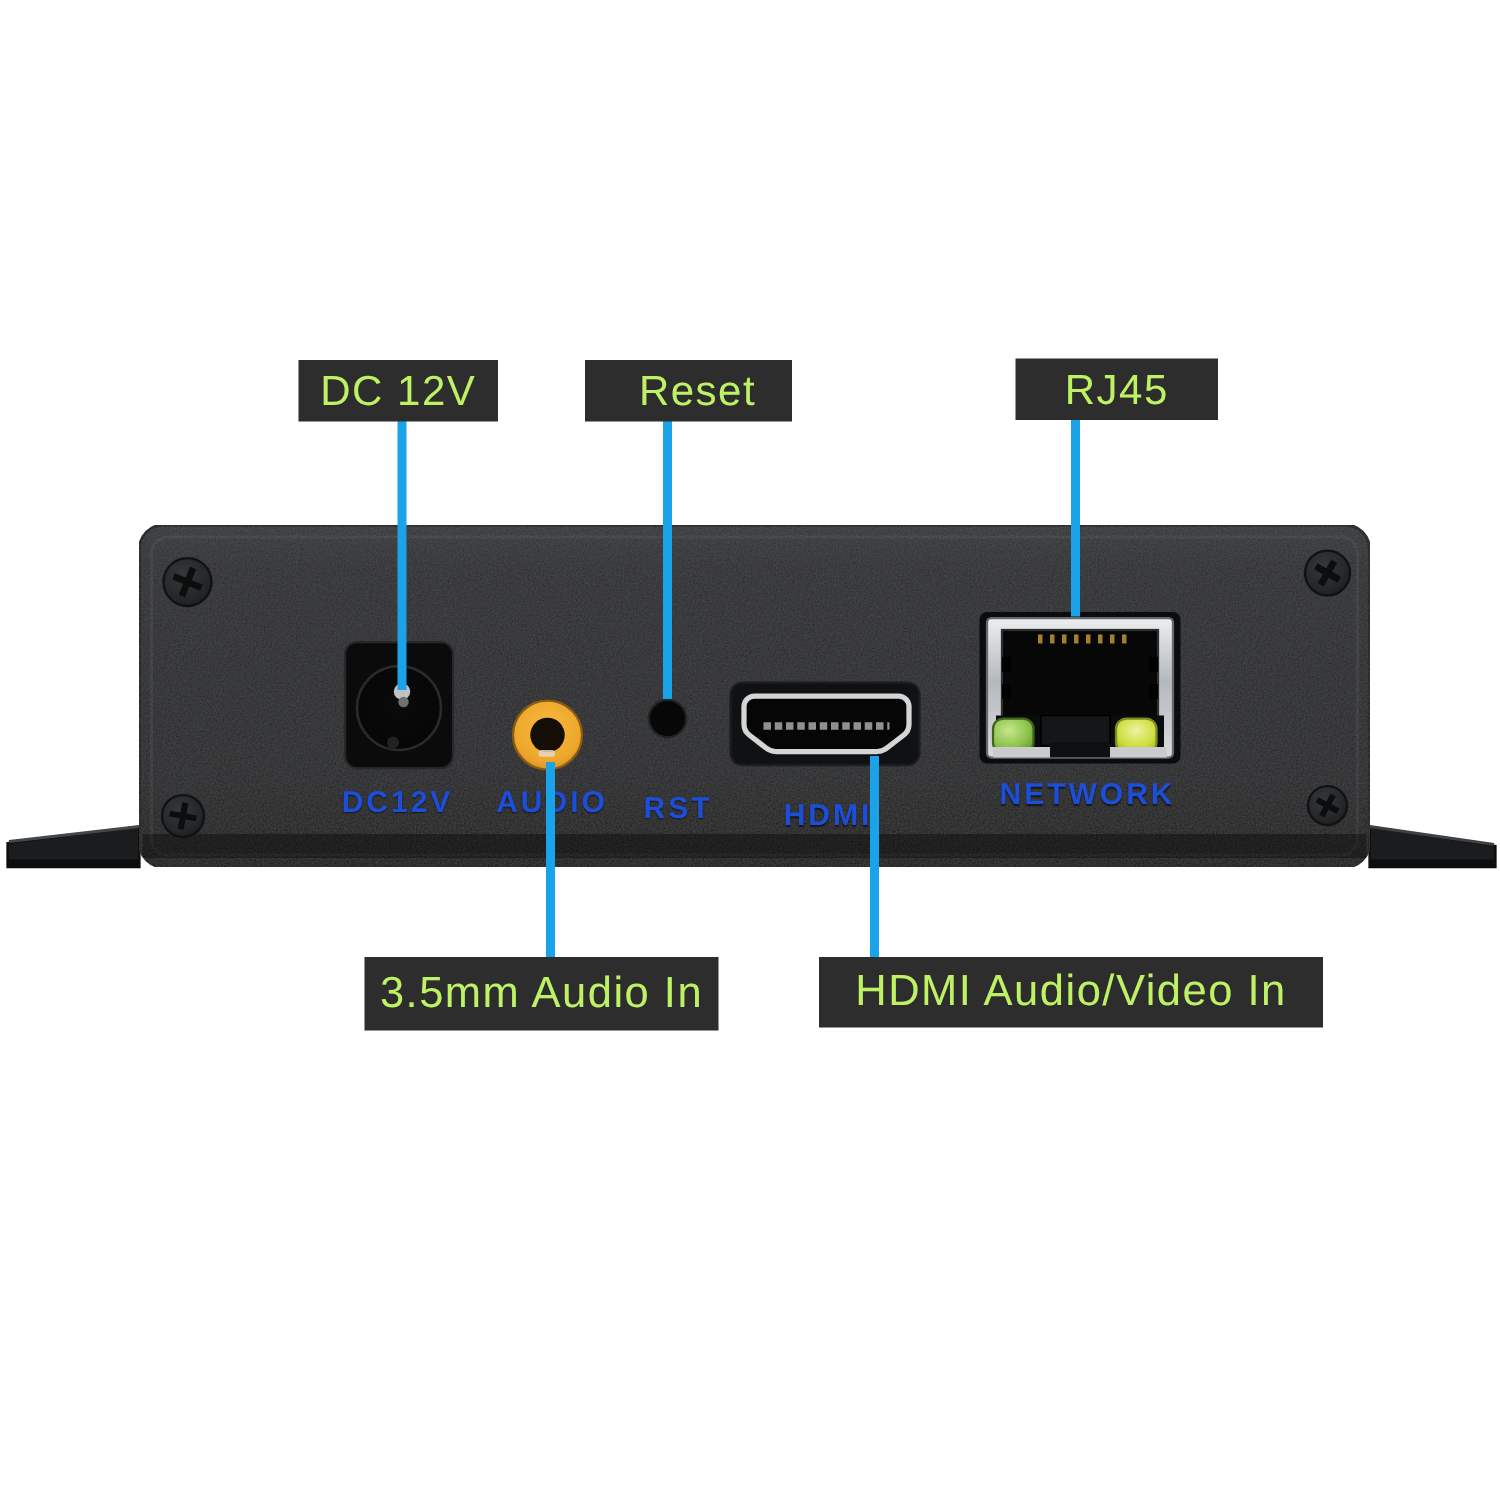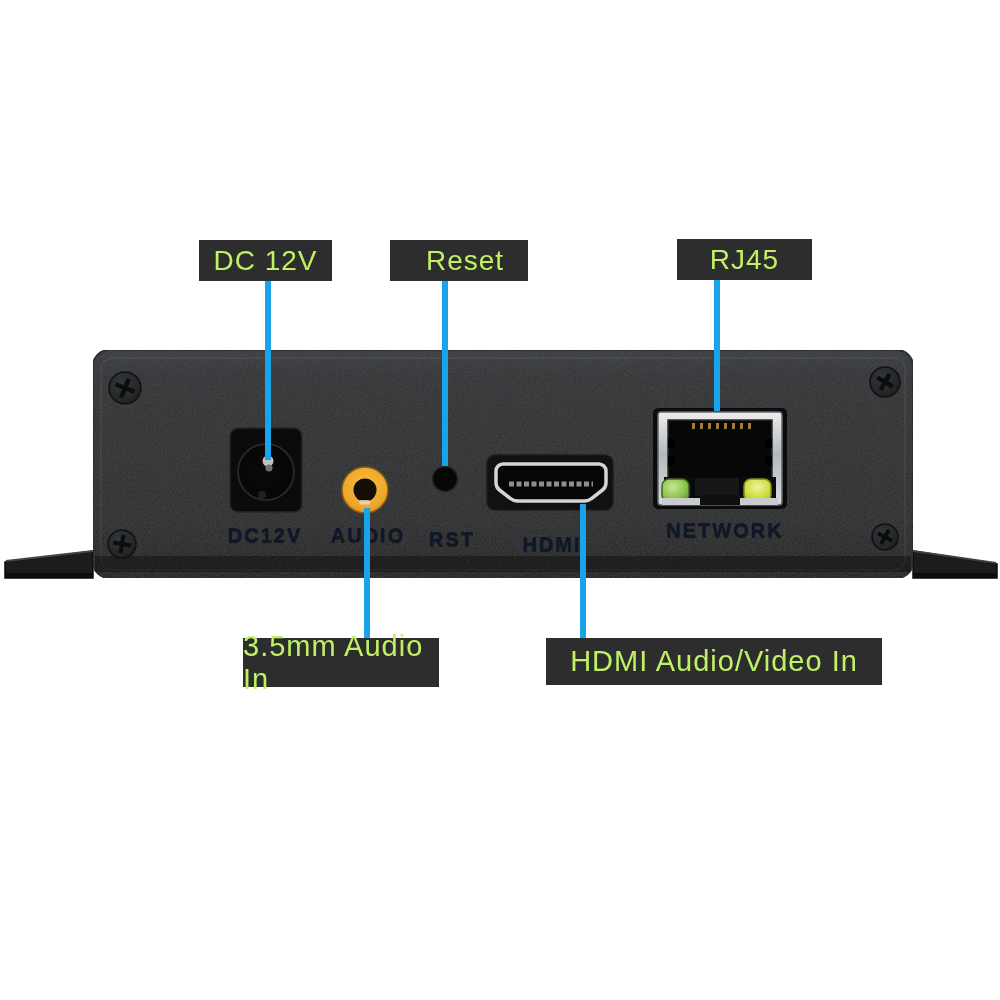--- a/index.html
+++ b/index.html
@@ -12,33 +12,33 @@
   .callout{
     position:absolute;background:#2d2d2d;color:#bef264;
     display:flex;align-items:center;justify-content:center;
     font-weight:300;letter-spacing:1px;z-index:3;
   }
   .callout.top{font-size:28px;}
   .callout.bottom{font-size:29px;}
   .co-dc    {left:199px;top:240px;width:133px;height:41px;}
   .co-reset {left:390px;top:240px;width:126px;height:41px;padding-left:12px;}
   .co-rj45  {left:645px;top:239px;width:135px;height:41px;margin-left:32px;}
-  .co-audio {left:243px;top:638px;width:196px;height:49px;}
+  .co-audio {left:243px;top:638px;width:236px;height:49px;}
   .co-hdmi  {left:499px;top:638px;width:336px;height:47px;margin-left:47px;}
   
   .leader{position:absolute;width:6px;background:#1aa3e8;z-index:2;}
   .ld-dc    {left:265px;top:280px;height:180px;}
   .ld-reset {left:442px;top:280px;height:186px;}
   .ld-rj45  {left:714px;top:279px;height:132px;}
   .ld-audio {left:364px;top:508px;height:130px;}
   .ld-hdmi  {left:580px;top:504px;height:134px;}
   
   .panel-label{
     position:absolute;transform:translateX(-50%);
-    color:#0f172a;font-size:20px;font-weight:700;letter-spacing:2px;
+    color:#1d4ed8;font-size:20px;font-weight:700;letter-spacing:2px;
     z-index:1;white-space:nowrap;text-shadow:0 1px 1px rgba(0,0,0,.6);text-align:center;
   }
   .pl-dc12v  {left:265px;top:524px;}
   .pl-audio  {left:368px;top:524px;}
   .pl-rst    {left:452px;top:528px;}
   .pl-hdmi   {left:552px;top:533px;}
   .pl-network{left:725px;top:519px;}
 </style>
 </head>
 <body>

